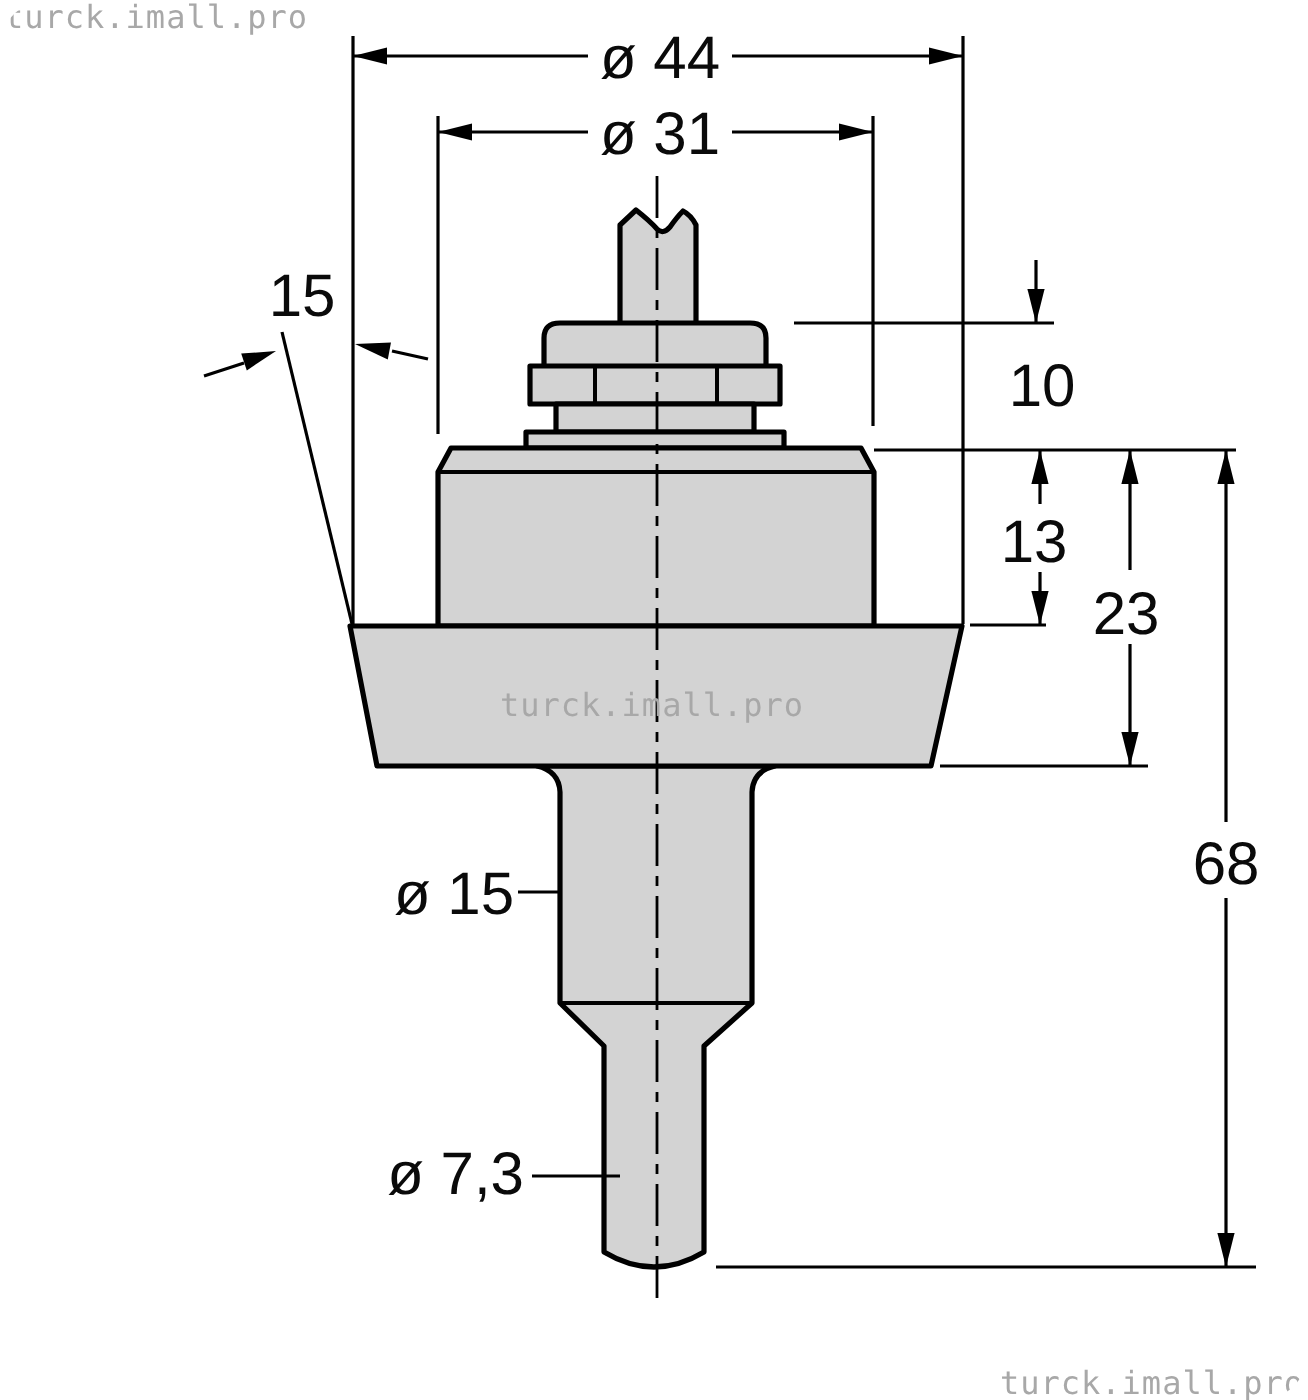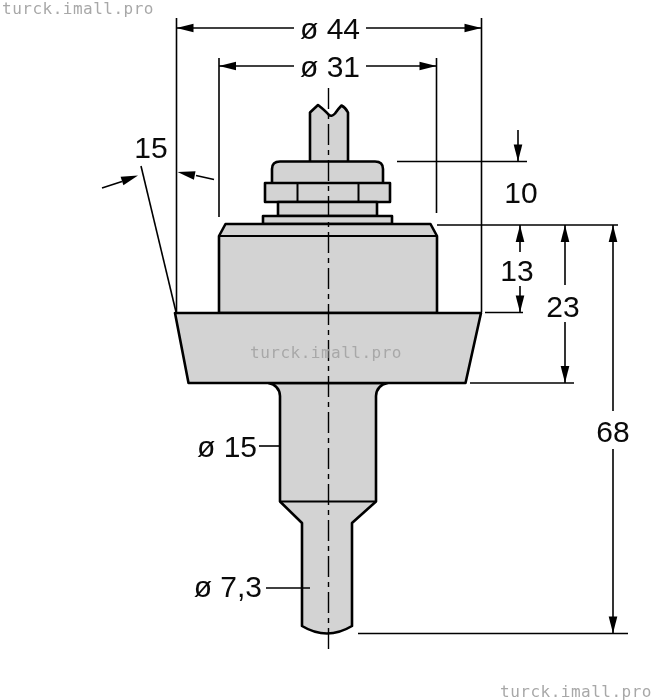--- a/index.html
+++ b/index.html
@@ -7,20 +7,21 @@
     --line:#000000;
     --watermark:#a8a8a8;
     --background:#ffffff;
   }
   html,body{margin:0;padding:0;background:#fff;}
   .canvas{
     position:relative;
     width:654px;height:700px;
     background:var(--background);
     overflow:hidden;
+    border-radius:24px;
   }
   svg{display:block;}
   .part{fill:var(--part-fill);stroke:var(--line);stroke-width:2.6;stroke-linejoin:round;}
   .inner{fill:none;stroke:var(--line);stroke-width:2;}
   .dim{fill:none;stroke:var(--line);stroke-width:1.6;}
   .centerline{fill:none;stroke:var(--line);stroke-width:1.4;stroke-dasharray:21 5 5 5;}
   .arrow{fill:var(--line);stroke:none;}
   .dim-text{
     font-family:"Liberation Sans","DejaVu Sans",sans-serif;
     font-size:30px;fill:#0a0a0a;

